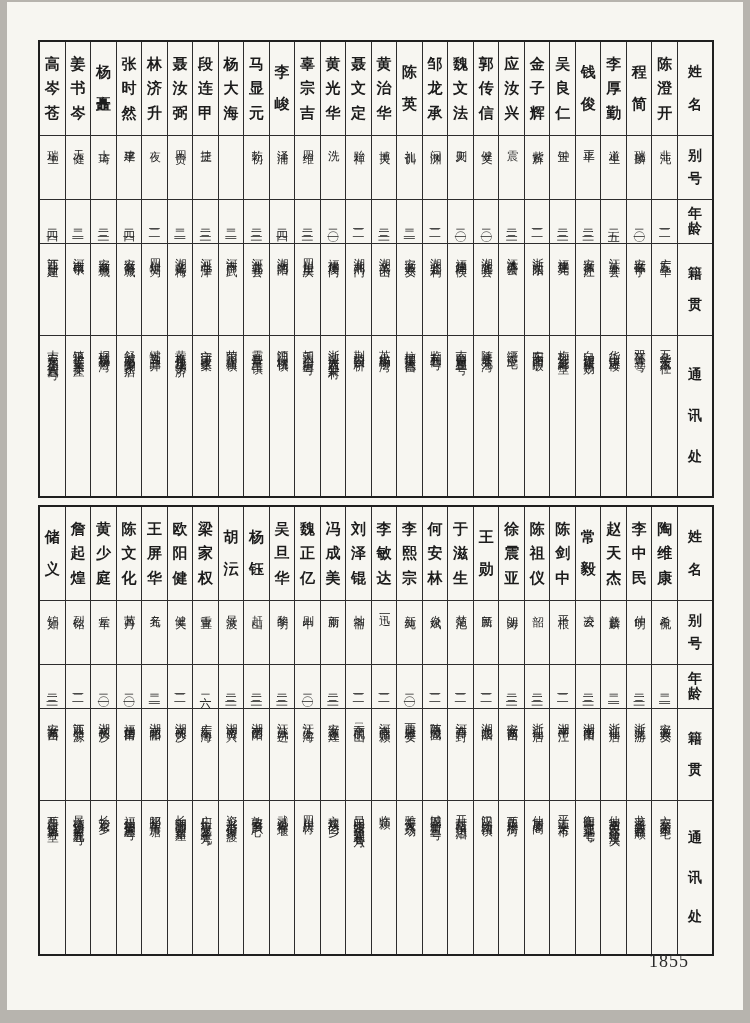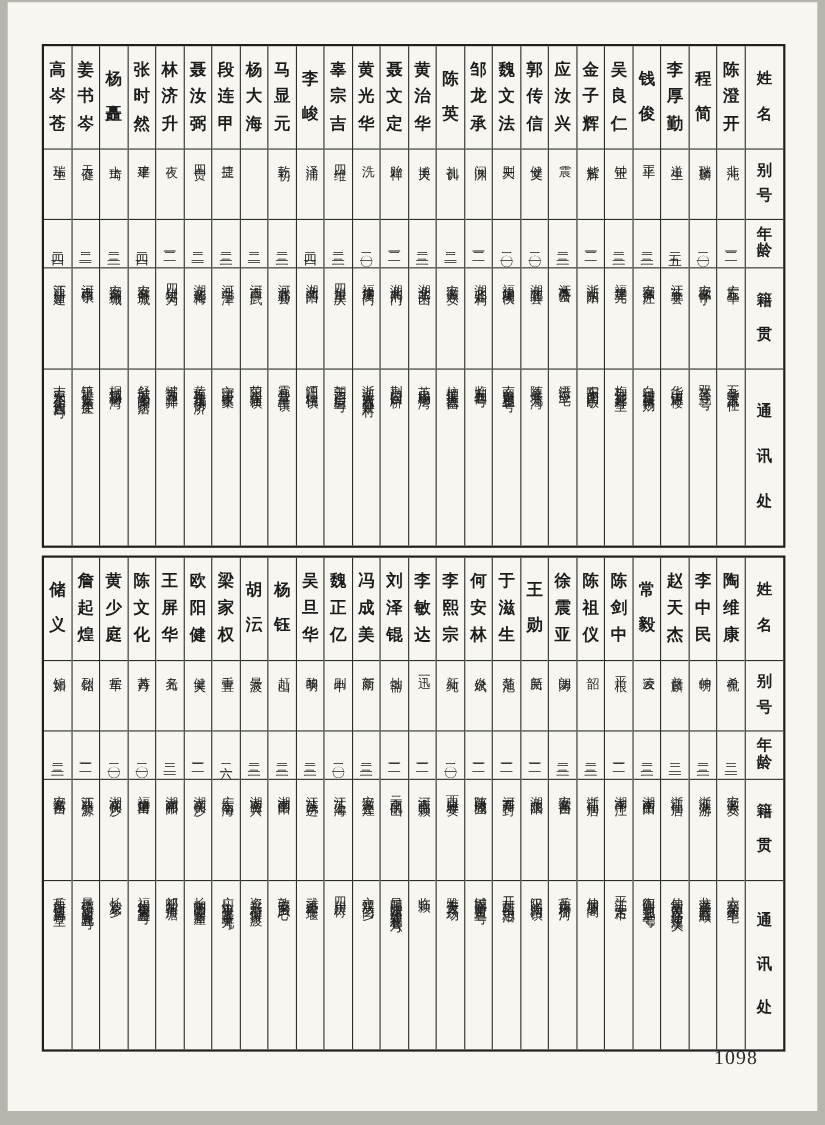--- a/index.html
+++ b/index.html
@@ -1048,15 +1048,15 @@
           <span>贯</span>
         </div>
       <div class="cell c-addr namecell hdr">
           <span>通</span>
           <span>讯</span>
           <span>处</span>
         </div>
     </div>
   </div>
 
-  <div class="page-number">1098</div>
+  <div class="page-number">1855</div>
 
 </div>
 
 </body></html>

